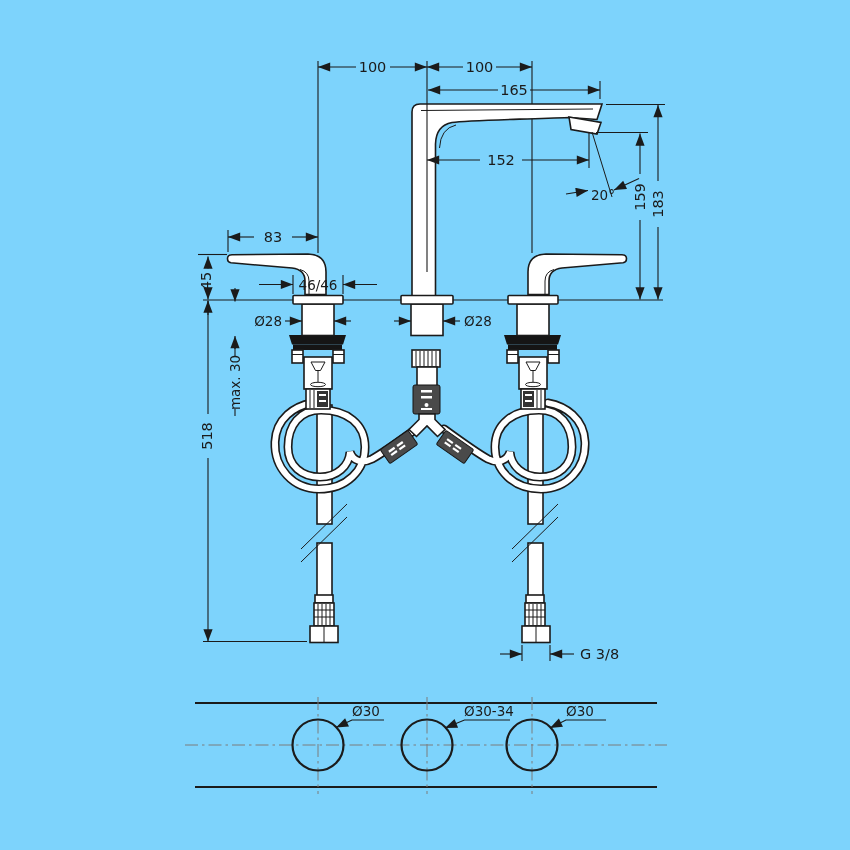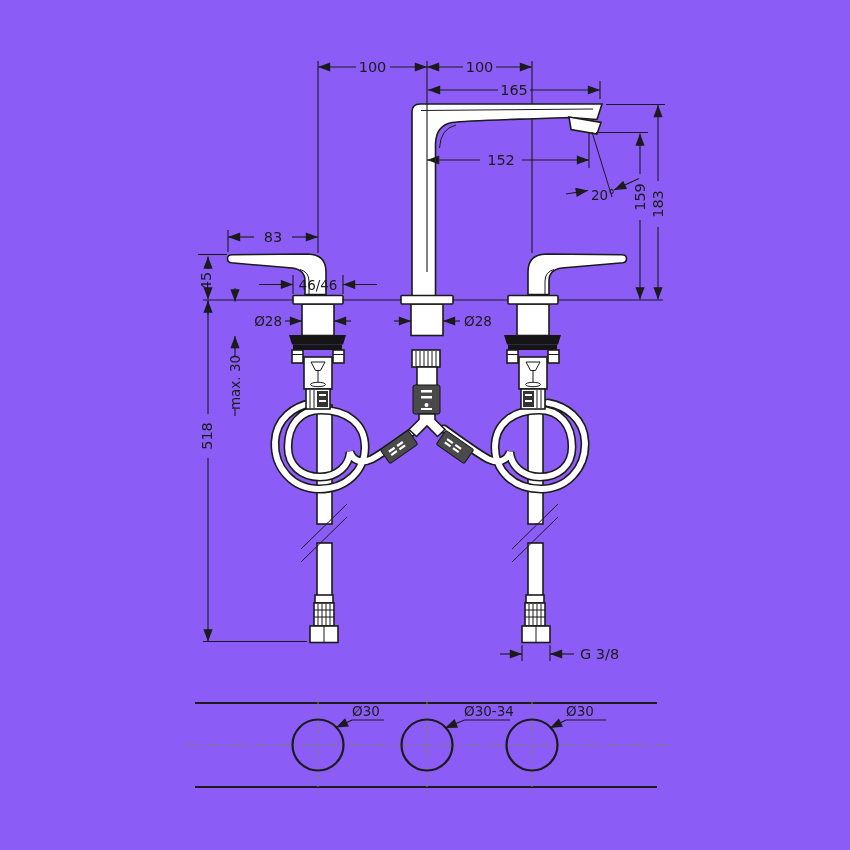--- a/index.html
+++ b/index.html
@@ -1,16 +1,16 @@
 <!DOCTYPE html>
 <html><head>
 <meta charset="utf-8">
 <style>
   html,body{margin:0;padding:0;background:#ffffff;}
-  .stage{width:850px;height:850px;position:relative;background:#8b5cf6;overflow:hidden;}
+  .stage{width:850px;height:850px;position:relative;background:#7dd3fc;overflow:hidden;}
   svg{display:block;}
   svg text{font-family:"DejaVu Sans","Liberation Sans",sans-serif;fill:#1b1b1b;}
   .dimtxt{font-size:14.5px;}
   .dimtxt-s{font-size:13.5px;}
   .outline{stroke:#1b1b1b;stroke-width:1.6;fill:#ffffff;}
   .thin{stroke:#1b1b1b;stroke-width:1;fill:none;}
   .dim{stroke:#1b1b1b;stroke-width:1.1;fill:none;}
   .fillblack{fill:#151515;stroke:none;}
   .grayblock{fill:#4a4a4a;stroke:#151515;stroke-width:1;}
   .hoseb{stroke:#1b1b1b;stroke-width:9;fill:none;stroke-linecap:round;}

